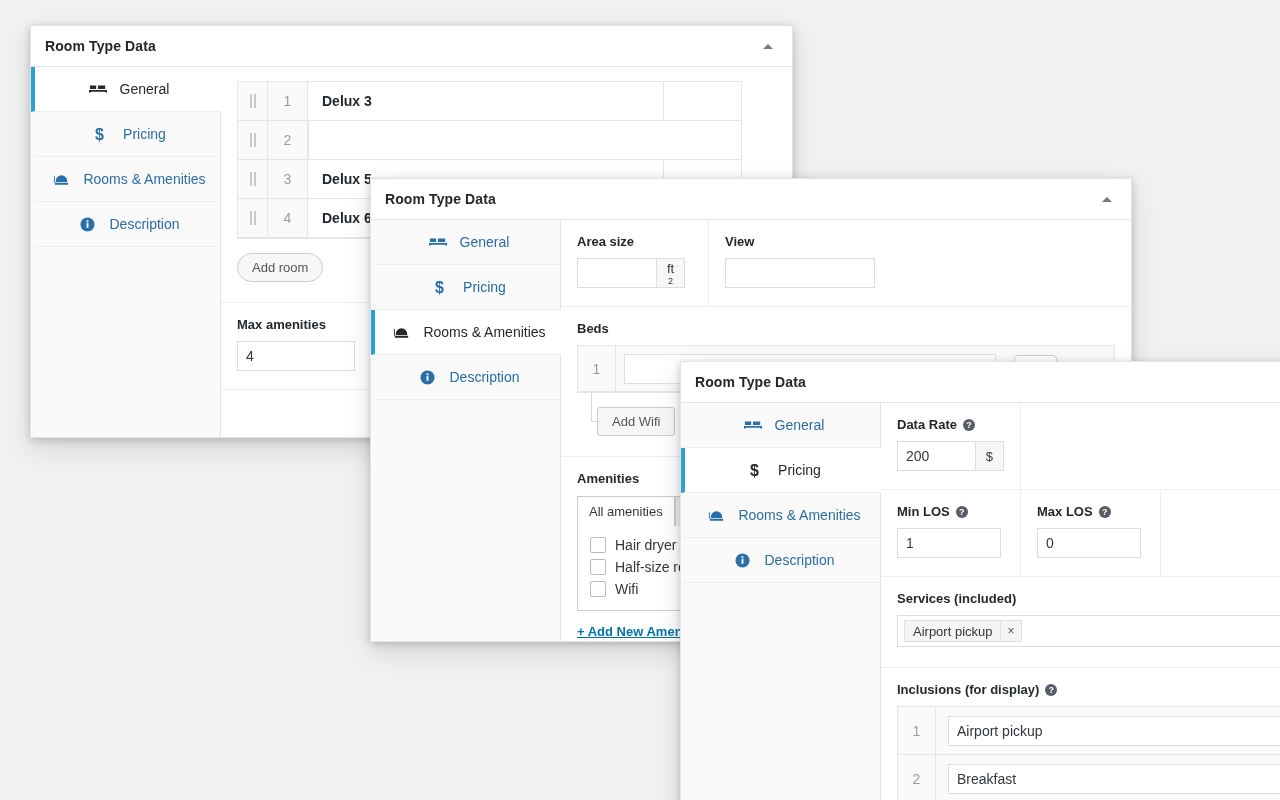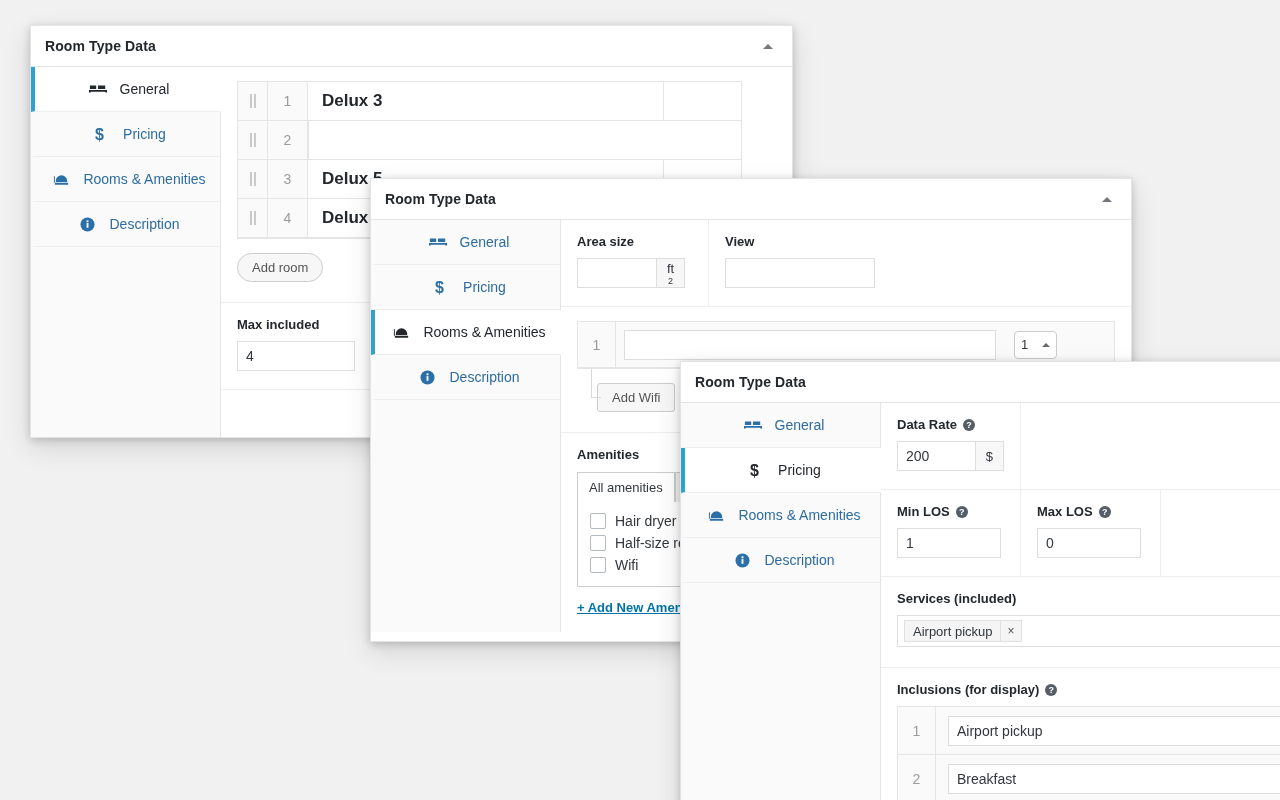--- a/index.html
+++ b/index.html
@@ -177,21 +177,21 @@
     width: 40px; flex: 0 0 40px;
     background: #fafafa;
     border-right: 1px solid #e5e5e5;
     display: flex; align-items: center; justify-content: center;
     font-size: 14px; color: #9b9b9b;
   }
   .rep-cell {
     flex: 1 1 auto;
     display: flex; align-items: center;
     padding: 0 14px;
-    font-size: 17px;
+    font-size: 14px;
     font-weight: bold;
     color: #23282d;
     min-width: 0;
   }
   .rep-cell-input {
     flex: 1 1 auto;
     display: flex; align-items: center;
     padding: 5px 8px;
     background: #fafafa;
     min-width: 0;
@@ -414,21 +414,21 @@
               <div class="rep-cell">Delux 6</div>
               <div class="rep-tail"></div>
             </div>
           </div>
           <div style="margin-top:14px;">
             <button class="btn btn-pill">Add room</button>
           </div>
         </div>
         <div class="field-row">
           <div class="field-cell" style="width:160px;">
-            <div class="field-label">Max included</div>
+            <div class="field-label">Max amenities</div>
             <div class="txt-input" style="width:118px;">4</div>
           </div>
           <div class="field-cell" style="flex:1;"></div>
         </div>
         <div style="height:60px;background:#fff;"></div>
       </div>
 
     </div>
   </div>
 
@@ -491,20 +491,21 @@
                 </div>
             </div>
           </div>
           <div class="field-cell" style="flex:1;">
             <div class="field-label">View</div>
             <div class="txt-input" style="width:150px;"></div>
           </div>
         </div>
 
         <div class="section" style="border-bottom:1px solid #eee;padding-bottom:20px;">
+          <div class="section-title">Beds</div>
           <div class="repeater" style="border-bottom:1px solid #e5e5e5;">
             <div class="rep-row" style="min-height:46px;">
               <div class="rep-num" style="width:38px;flex:0 0 38px;">1</div>
               <div class="rep-cell-input">
                 <div class="txt-input"></div>
               </div>
               <div style="flex:0 0 110px;display:flex;align-items:center;padding:0 10px;background:#fafafa;">
                 <div class="spinner">
                   <span class="spinner-val">1</span>
                   <span class="spin-arrows">

